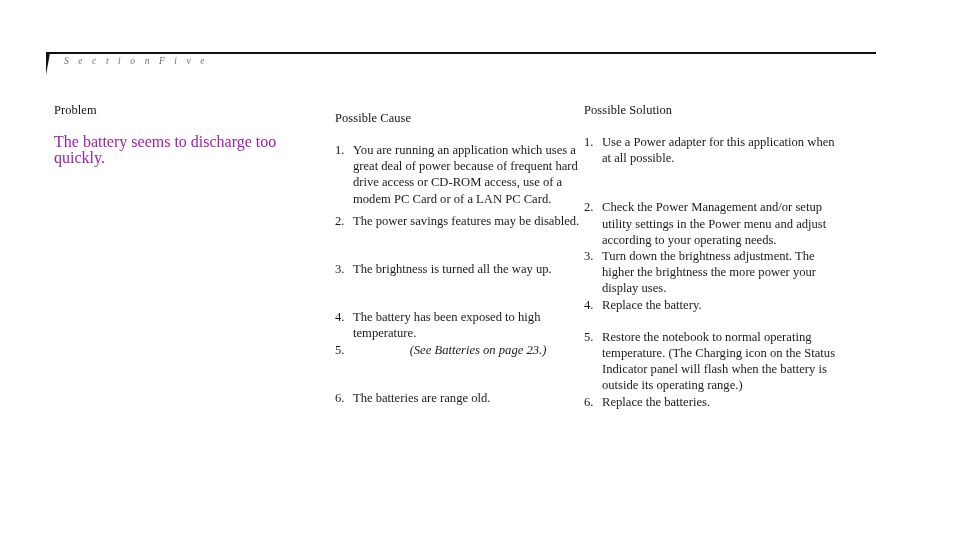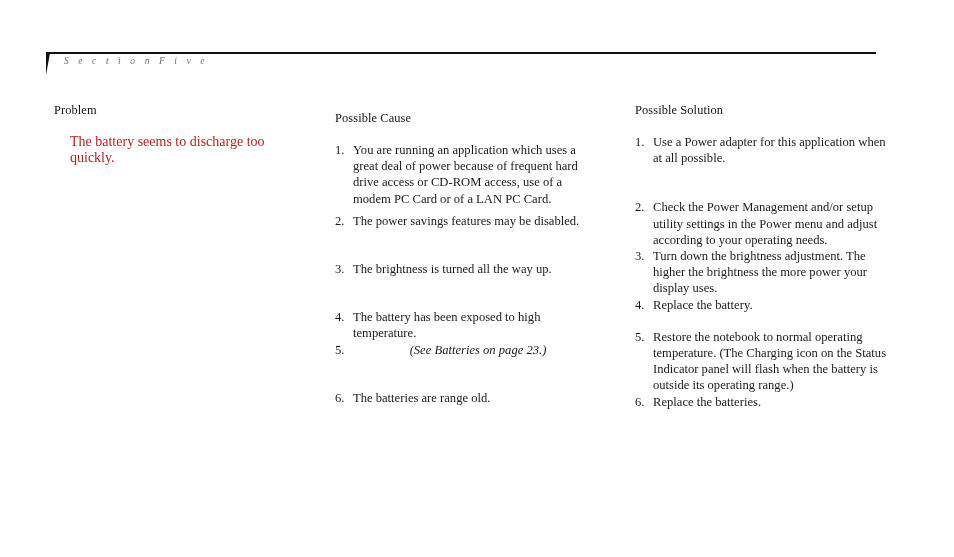--- a/index.html
+++ b/index.html
@@ -47,35 +47,35 @@
     white-space: nowrap;
   }
 
   
   .col {
     position: absolute;
     top: 103px;
   }
   .col-problem   { left: 54px;  width: 272px; }
   .col-cause     { left: 335px; width: 268px; margin-top: 8px; }
-  .col-solution  { left: 635px; width: 255px; }
+  .col-solution  { left: 584px; width: 255px; }
 
   .col-heading {
     font-weight: normal;
     font-size: 12.4px;
     color: #111111;
     margin: 0 0 16px 0;
     letter-spacing: 0.1px;
   }
 
   .col-body {
-    font-size: 14px;
+    font-size: 16px;
     line-height: 16.2px;
-    color: #b91c1c;
-    margin: 16px;
+    color: #a21caf;
+    margin: 0;
   }
 
   
   .numlist {
     list-style: none;
     margin: 0;
     padding: 0;
   }
   .numlist li {
     position: relative;

